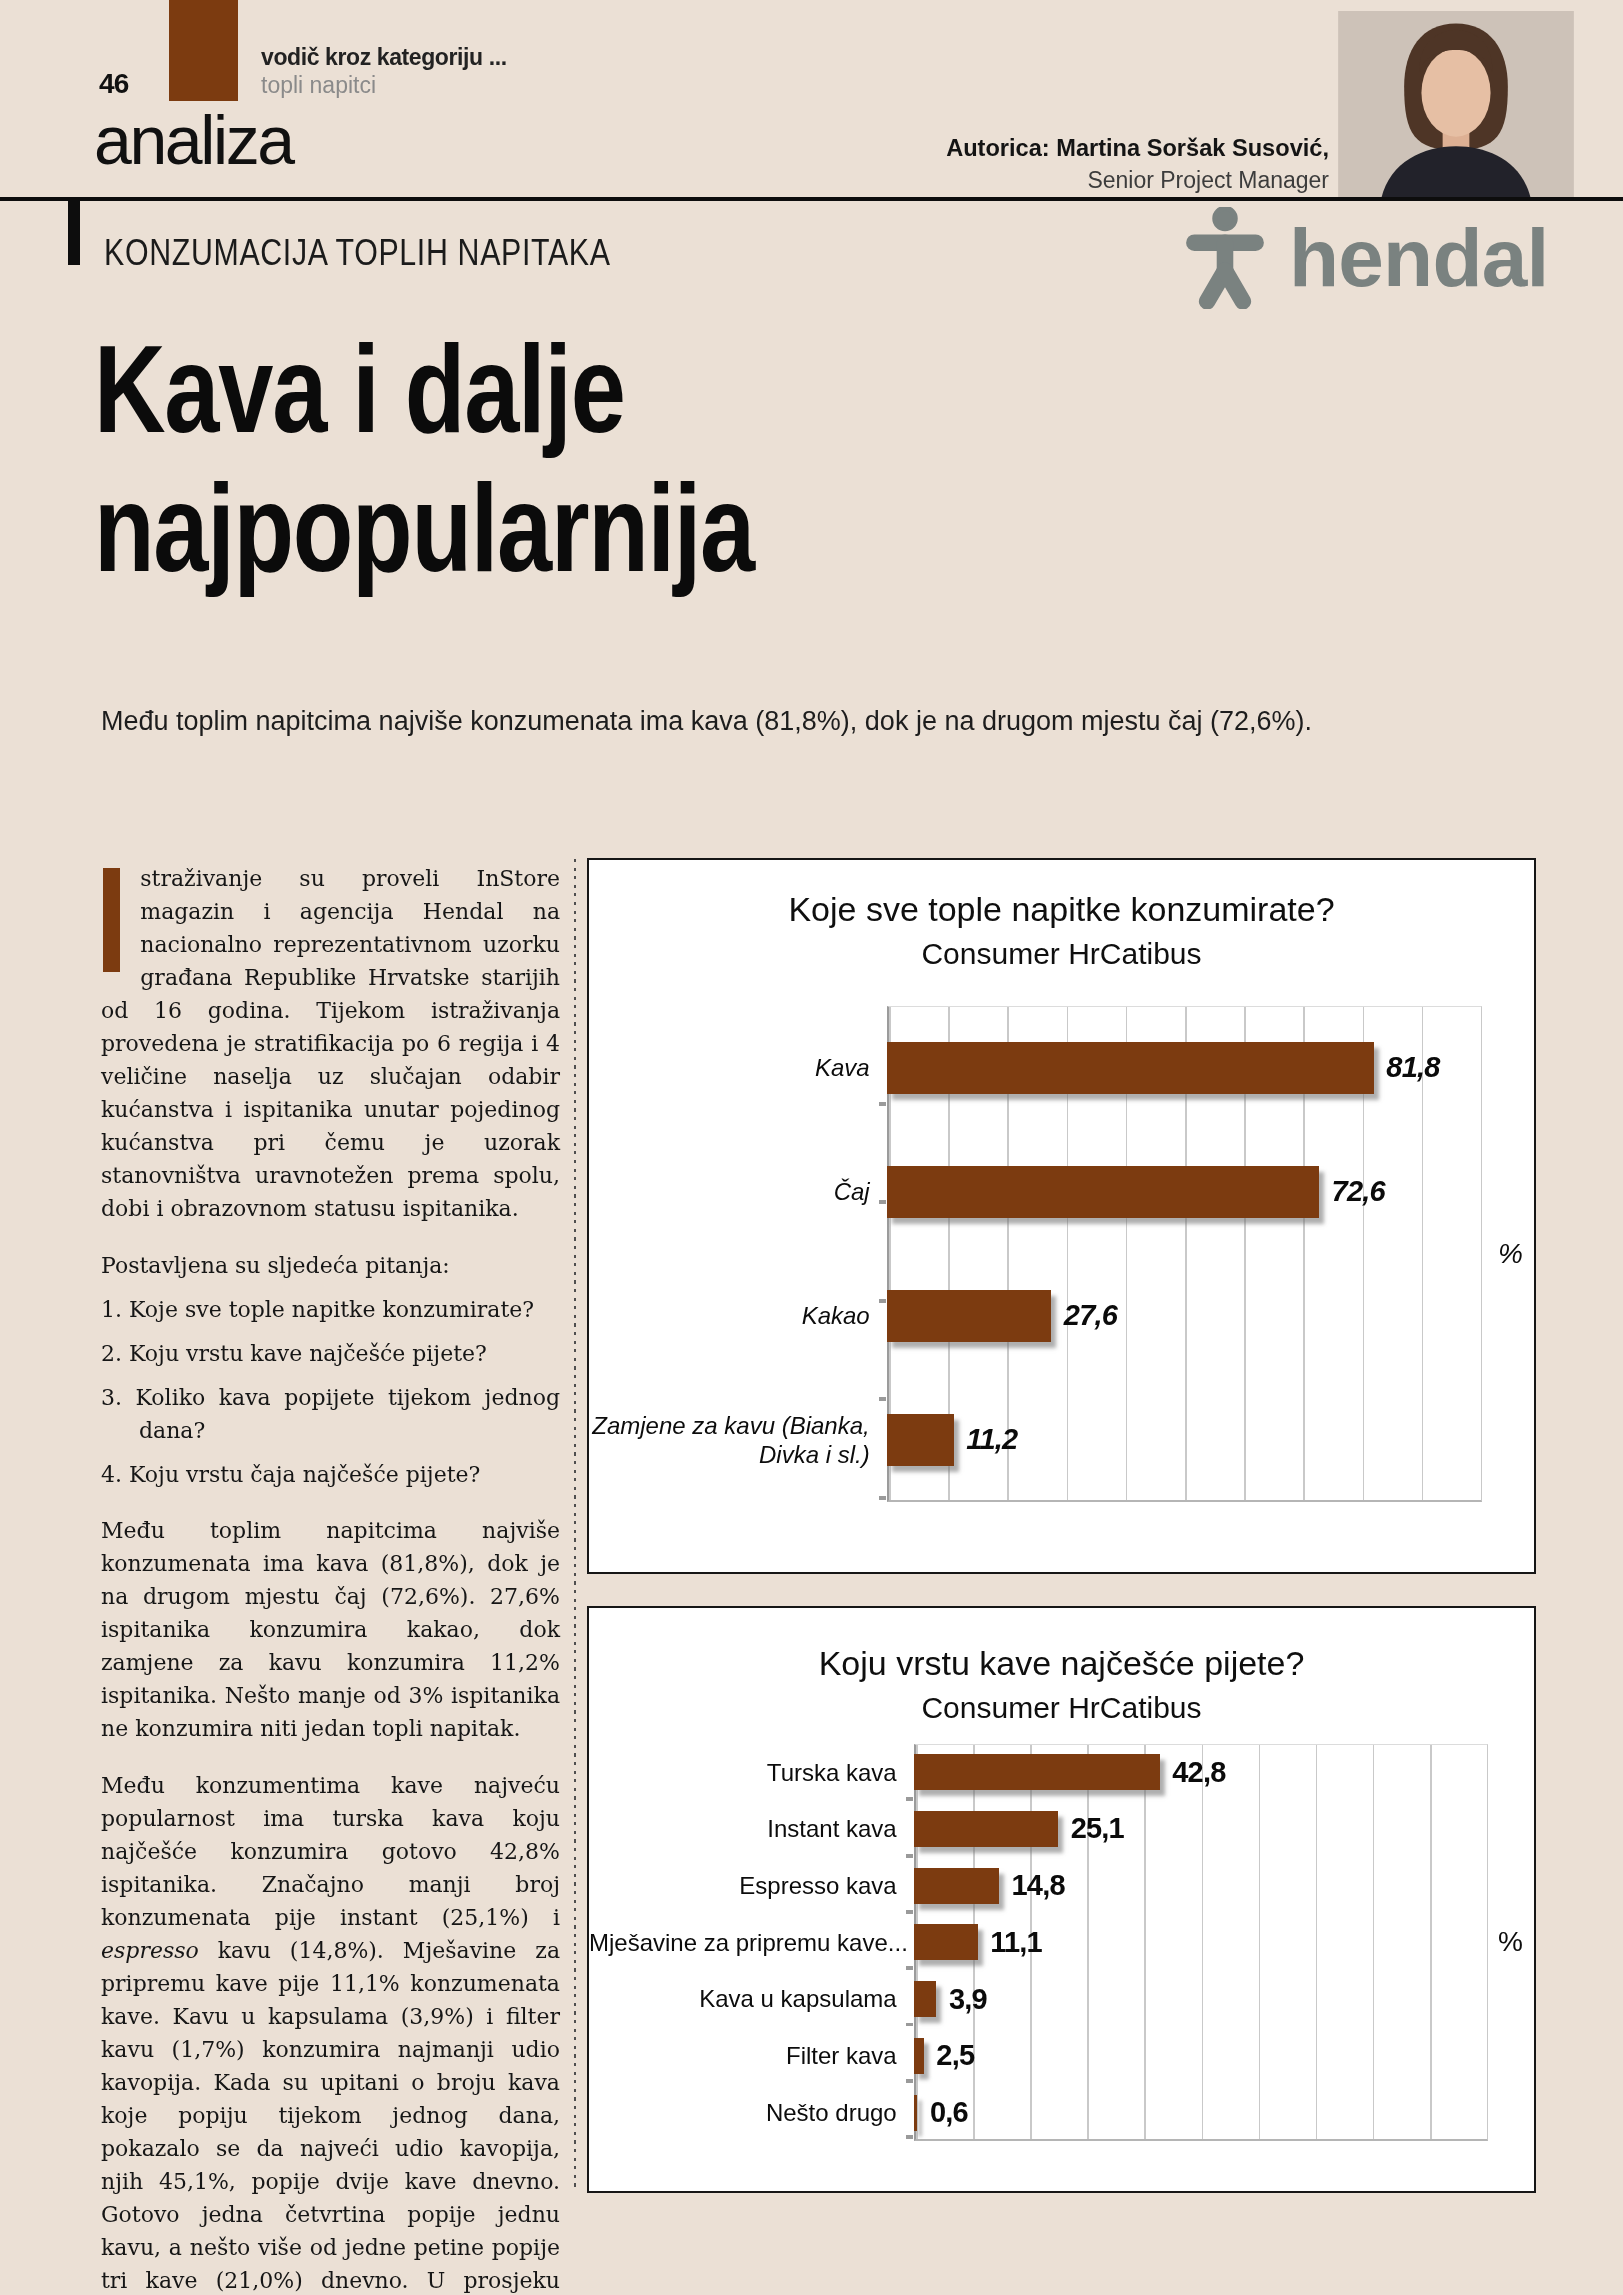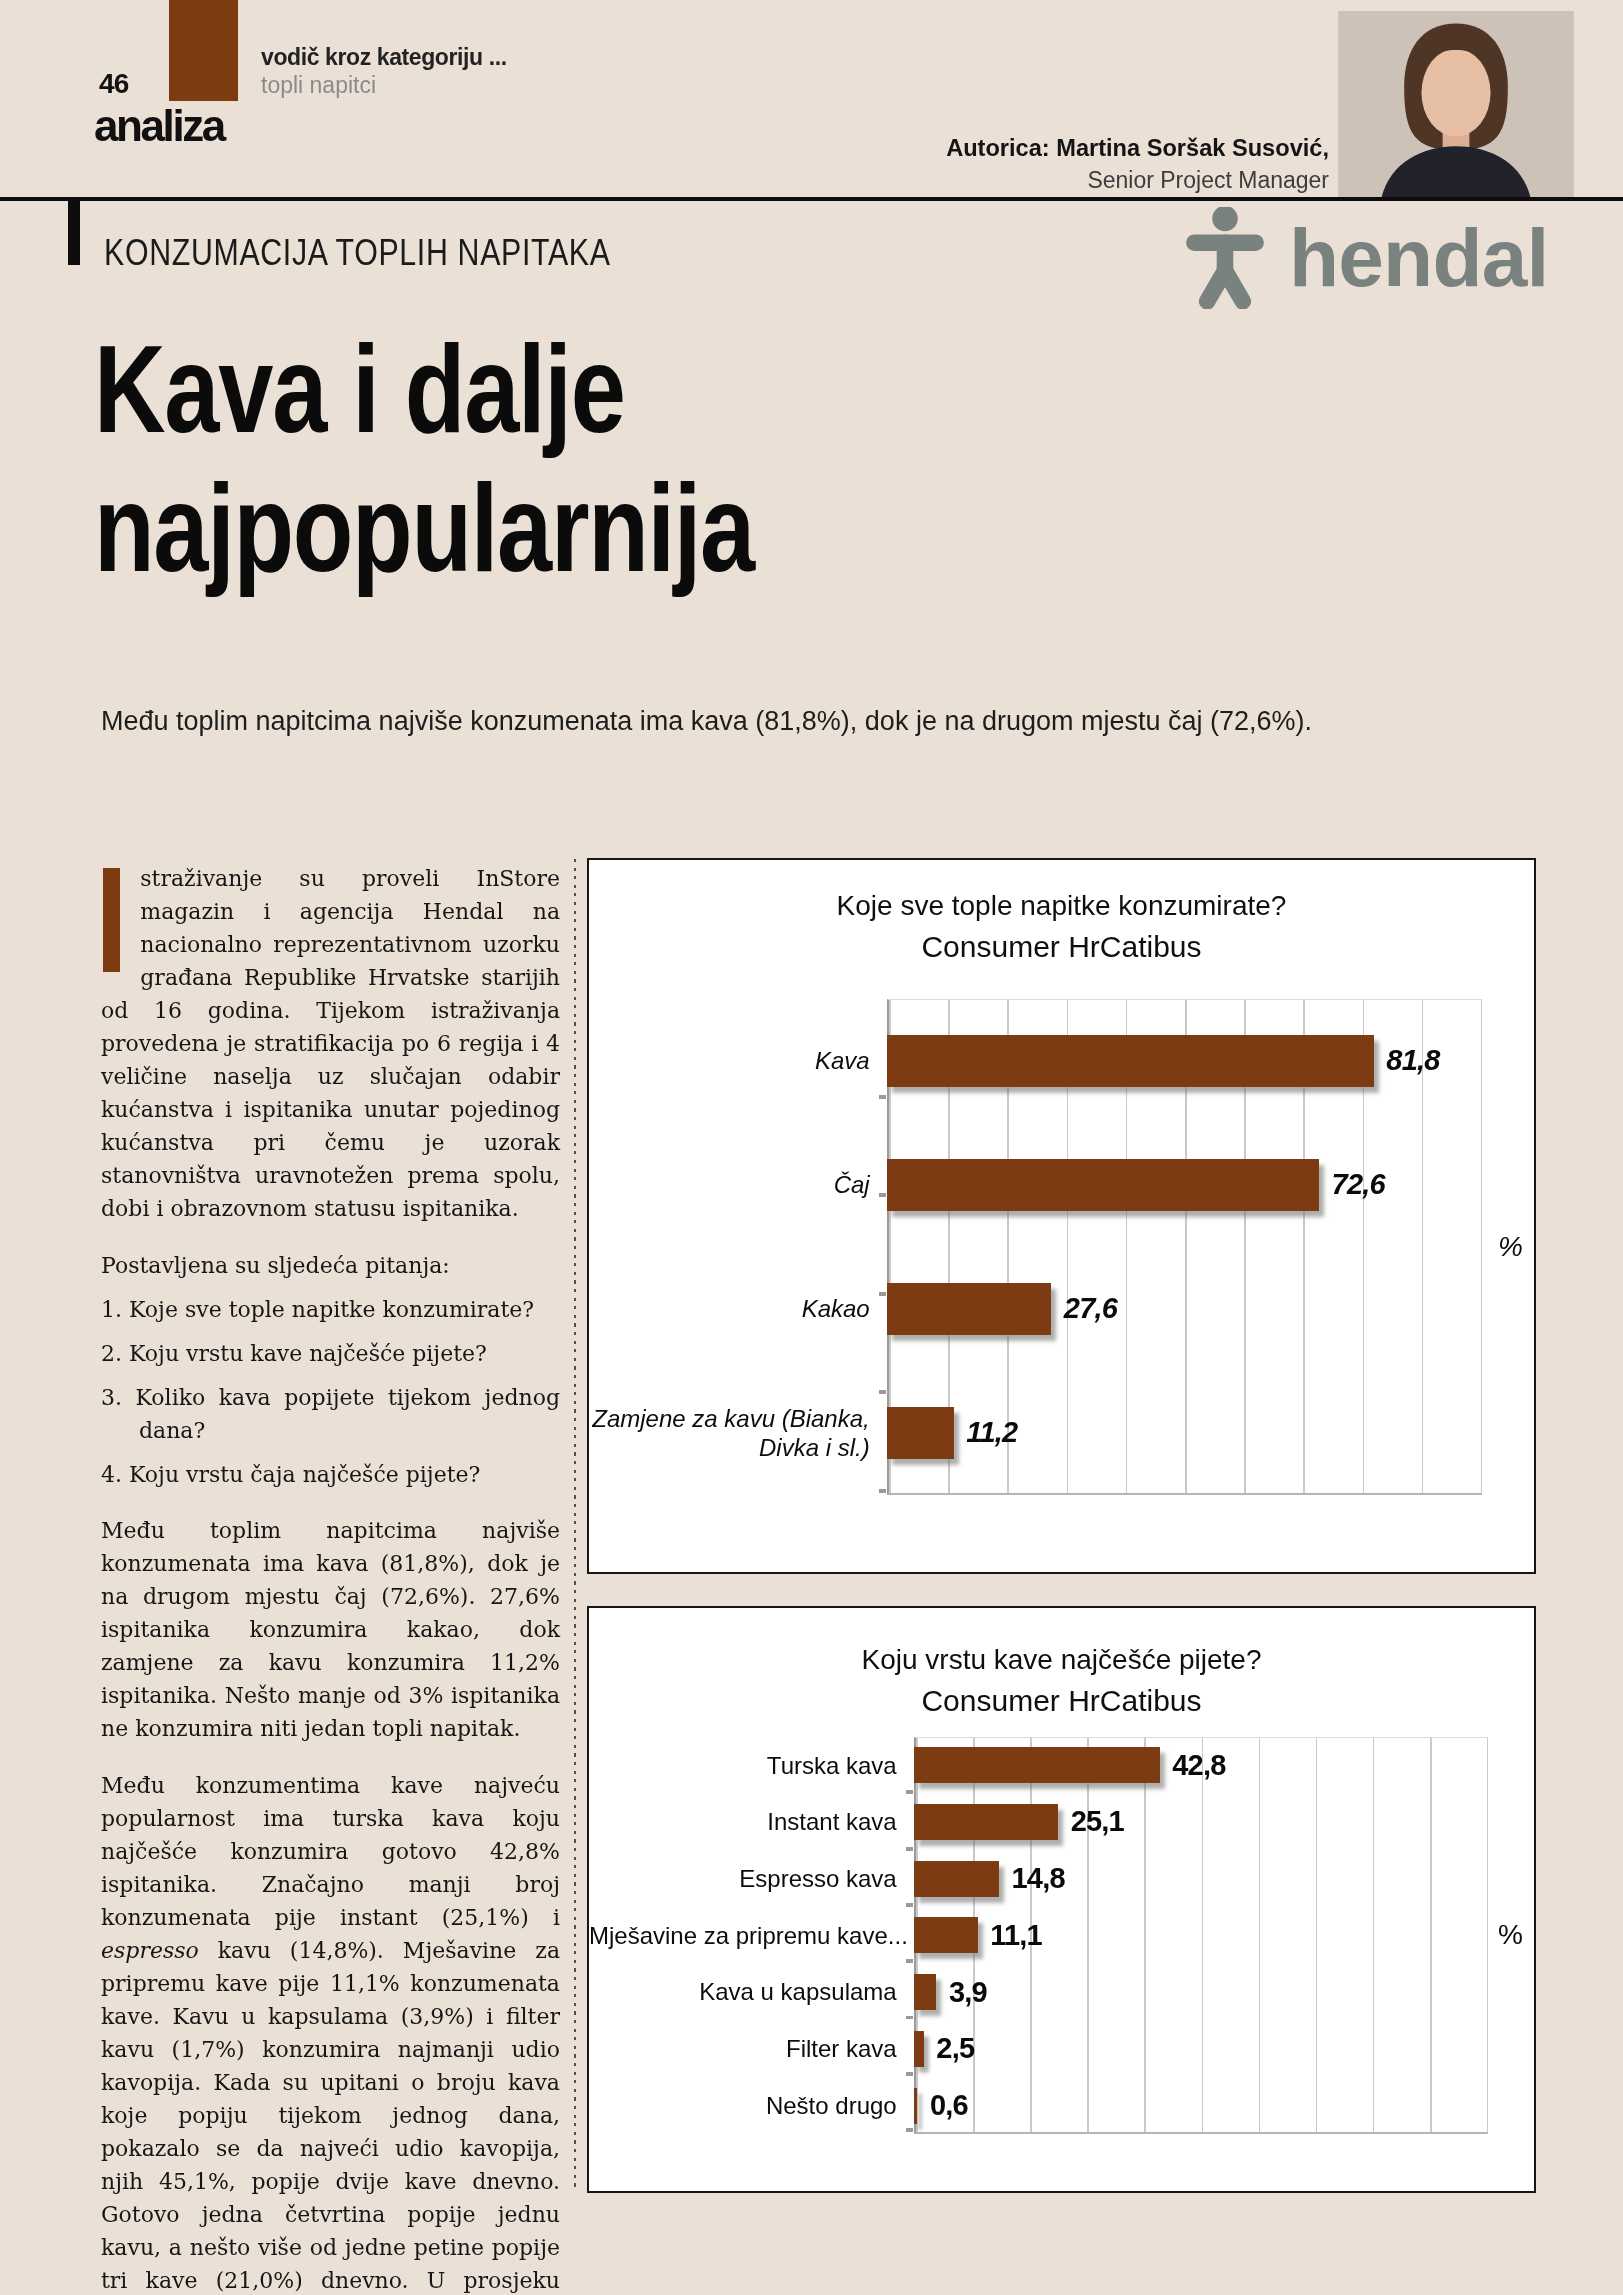--- a/index.html
+++ b/index.html
@@ -4,21 +4,21 @@
 <style>
   html,body{margin:0;padding:0;}
   #page{position:relative;width:1623px;height:2295px;background:#ebe0d5;overflow:hidden;
         font-family:"Liberation Sans",sans-serif;color:#111;}
 
   
   .pagenum{position:absolute;left:99px;top:68px;font-size:28px;font-weight:700;letter-spacing:-0.8px;}
   .cat-block{position:absolute;left:169px;top:0;width:69px;height:101px;background:#7c3b10;}
   .kicker{position:absolute;left:261px;top:44px;font-size:23px;font-weight:700;color:#222;letter-spacing:-0.4px;}
   .kicker-sub{position:absolute;left:261px;top:72px;font-size:23px;color:#8a8a8a;}
-  .section-label{position:absolute;left:94px;top:101px;font-size:44px;font-weight:700;letter-spacing:-2.4px;}
+  .section-label{position:absolute;left:94px;top:101px;font-size:68px;font-weight:400;letter-spacing:-2.4px;}
   .author{position:absolute;left:597px;top:135px;width:732px;text-align:right;}
   .author .name{font-size:23.6px;font-weight:700;color:#141414;}
   .author .role{font-size:23px;color:#3c3c3c;margin-top:4.7px;}
   .photo{position:absolute;left:1338px;top:11px;width:236px;height:187px;}
   .topline{position:absolute;left:0;top:197px;width:1623px;height:3.9px;background:#0d0d0d;}
 
   
   .rubric-marker{position:absolute;left:68px;top:201px;width:11.8px;height:64px;background:#0d0d0d;}
   .rubric{position:absolute;left:104px;top:232px;font-size:37px;font-weight:400;color:#1b1b1b;
           transform:scaleX(0.82);transform-origin:left top;letter-spacing:0.8px;white-space:nowrap;}
@@ -40,21 +40,21 @@
   .q-list li{padding-left:38px;text-indent:-38px;margin-top:11px;}
   .para{margin-top:23.6px !important;}
   .column .it{font-style:italic;}
   .column-divider{position:absolute;left:574px;top:859px;height:1332px;width:2.4px;
        background:repeating-linear-gradient(to bottom,#4f4f4f 0 3.1px,transparent 3.1px 8.6px);}
 
   
   .chart-box{position:absolute;left:587px;width:949px;background:#ffffff;border:2.4px solid #161616;box-sizing:border-box;}
   .c0{top:858px;height:716px;}
   .c1{top:1606px;height:587px;}
-  .chart-title{text-align:center;font-size:28px;color:#0f0f0f;margin-top:30px;}
+  .chart-title{text-align:center;font-size:34px;color:#0f0f0f;margin-top:30px;}
   .c1 .chart-title{margin-top:36px;}
   .chart-subtitle{text-align:center;font-size:30px;color:#0f0f0f;margin-top:7.9px;}
   .chart-body{position:relative;}
   .c0 .chart-body{--labelw:298px;--rightm:52px;--band:20%;--barh:52px;height:496px;margin-top:35px;font-style:italic;}
   .c1 .chart-body{--labelw:325px;--rightm:46px;--band:14.2857%;--barh:36px;height:397px;margin-top:19px;}
   .plot-grid{position:absolute;left:var(--labelw);right:var(--rightm);top:0;bottom:0;
        background:repeating-linear-gradient(to right,#c9c9c9 0 1.6px,transparent 1.6px 10%);
        border-left:2.4px solid #9b9b9b;border-right:1.6px solid #c9c9c9;
        border-bottom:2.4px solid #b5b5b5;border-top:1.6px solid #dcdcdc;box-sizing:border-box;}
   .plot-grid::before{content:"";position:absolute;left:-10.2px;top:0;bottom:0;width:7px;

